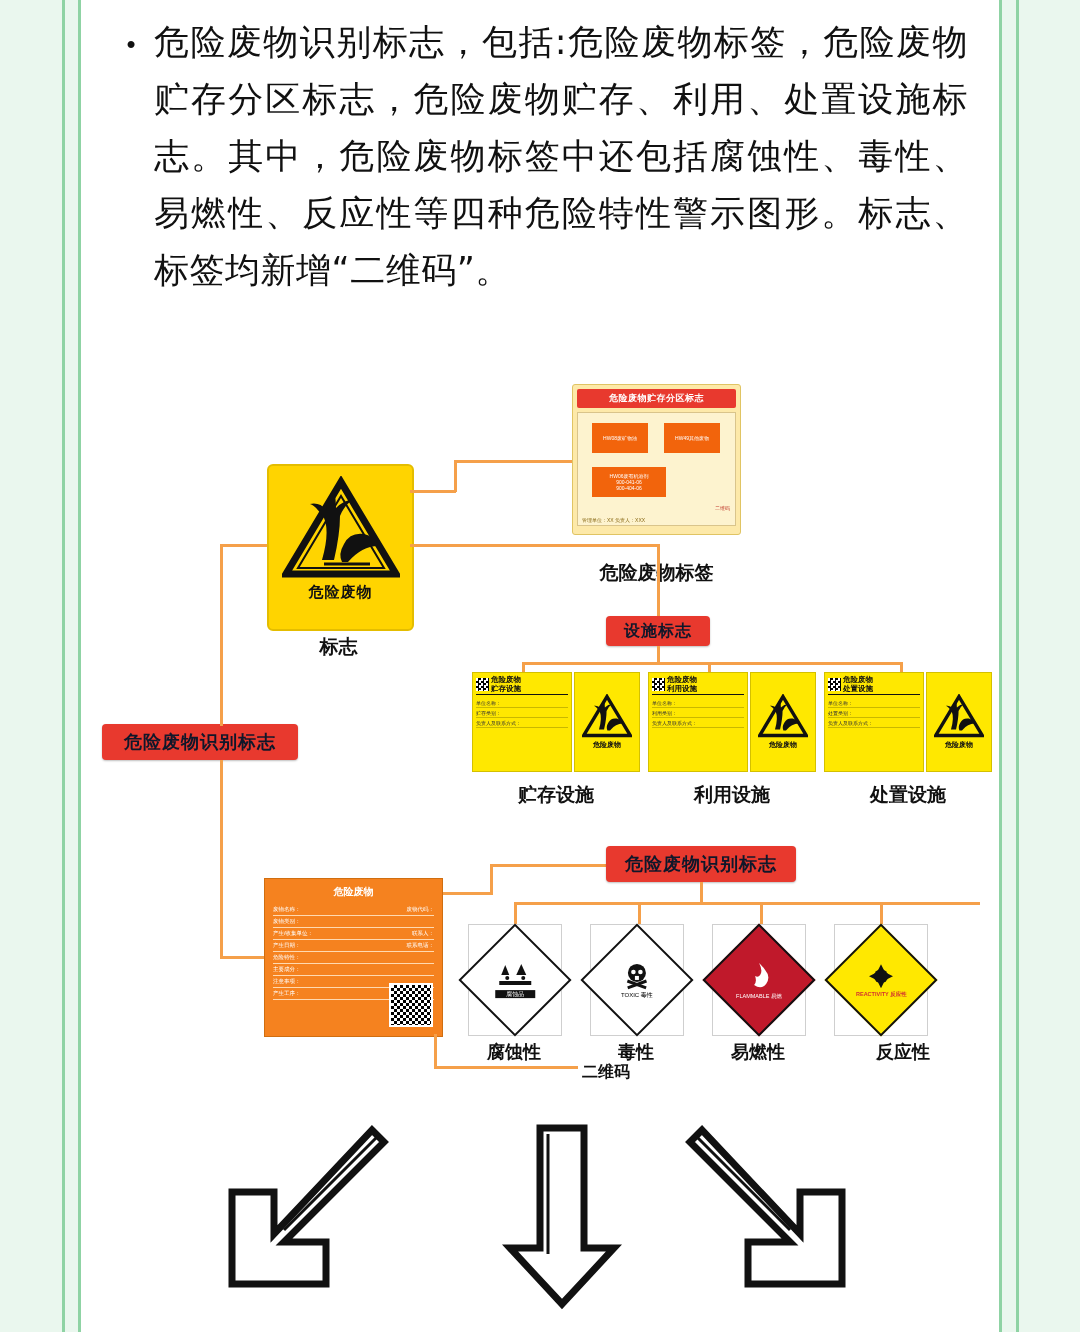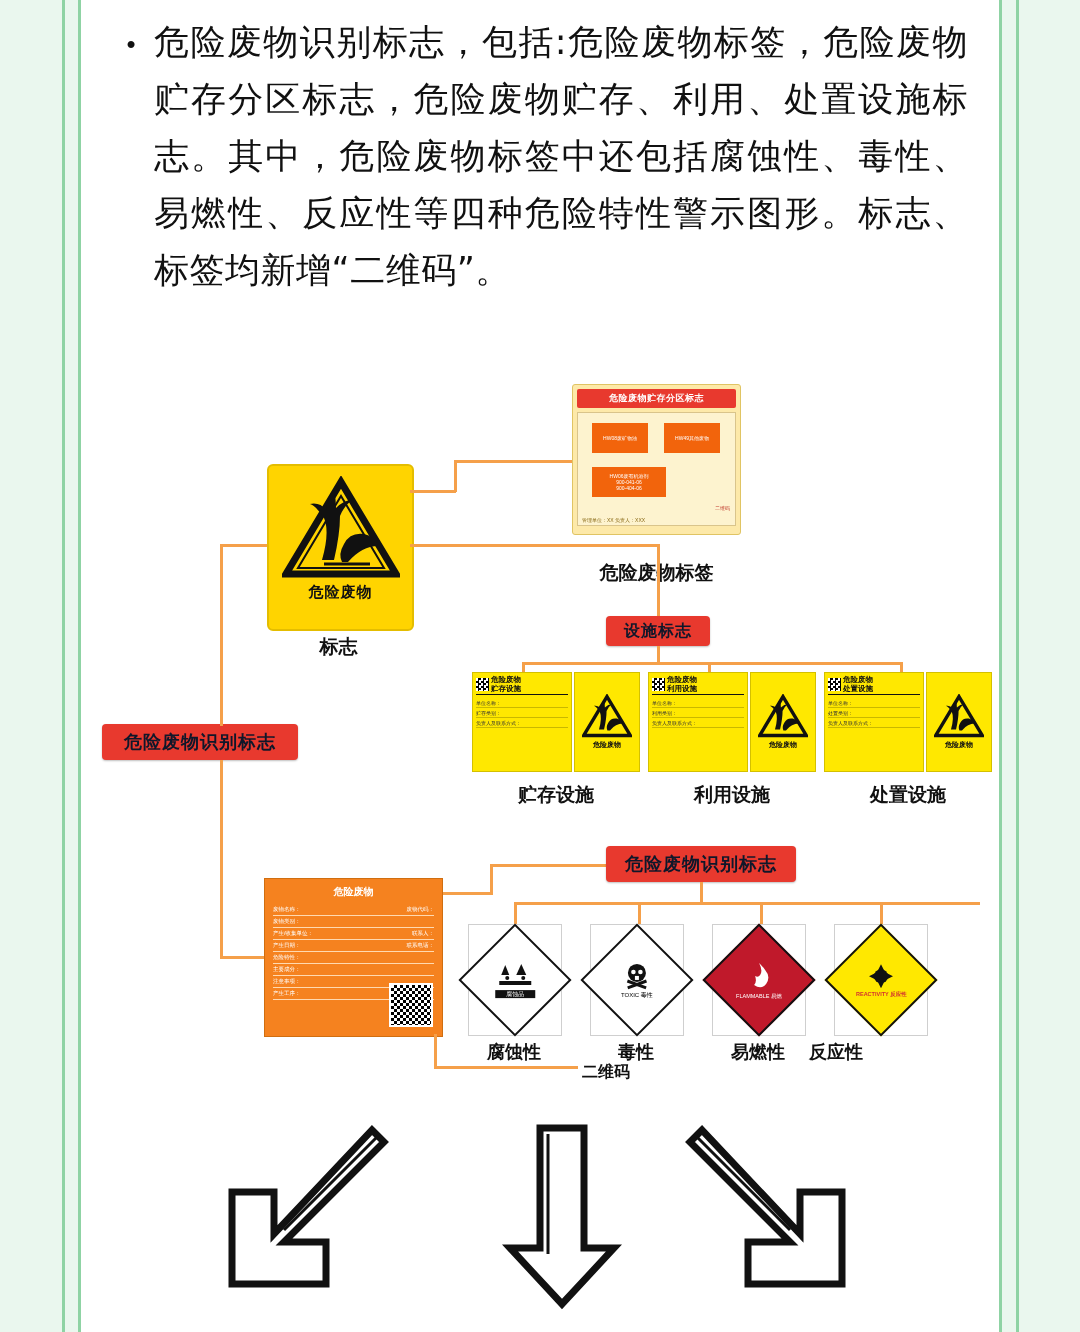--- a/index.html
+++ b/index.html
@@ -385,21 +385,21 @@
               <circle cx="13" cy="13" r="7" fill="#111"></circle>
               <path d="M13 1 l3 6 h-6z" fill="#111"></path>
               <path d="M25 13 l-6 3 v-6z" fill="#111"></path>
               <path d="M13 25 l-3 -6 h6z" fill="#111"></path>
               <path d="M1 13 l6 -3 v6z" fill="#111"></path>
             </svg>
           <div style="font-size:5.5px;color:#d3302f;font-weight:bold;">REACTIVITY 反应性</div>
         </div>
       </div>
     </div>
-    <div class="cap" style="left:708px;top:668px;width:92px;font-size:18px;">反应性</div>
+    <div class="cap" style="left:775px;top:668px;width:92px;font-size:18px;">反应性</div>
 
     <div class="qr-note">二维码</div>
   </div>
 
   <div class="arrows">
     <svg class="arrow" style="left:140px;top:10px;" width="170" height="185" viewBox="0 0 170 185">
       <path d="M150 8 L162 20 L62 120 L104 120 L104 162 L10 162 L10 70 L52 70 L52 112 Z" fill="#ffffff" stroke="#111" stroke-width="7" stroke-linejoin="miter"></path>
       <path d="M156 14 L62 108" stroke="#111" stroke-width="3" fill="none"></path>
     </svg>
     <svg class="arrow" style="left:420px;top:8px;" width="120" height="192" viewBox="0 0 120 192">

